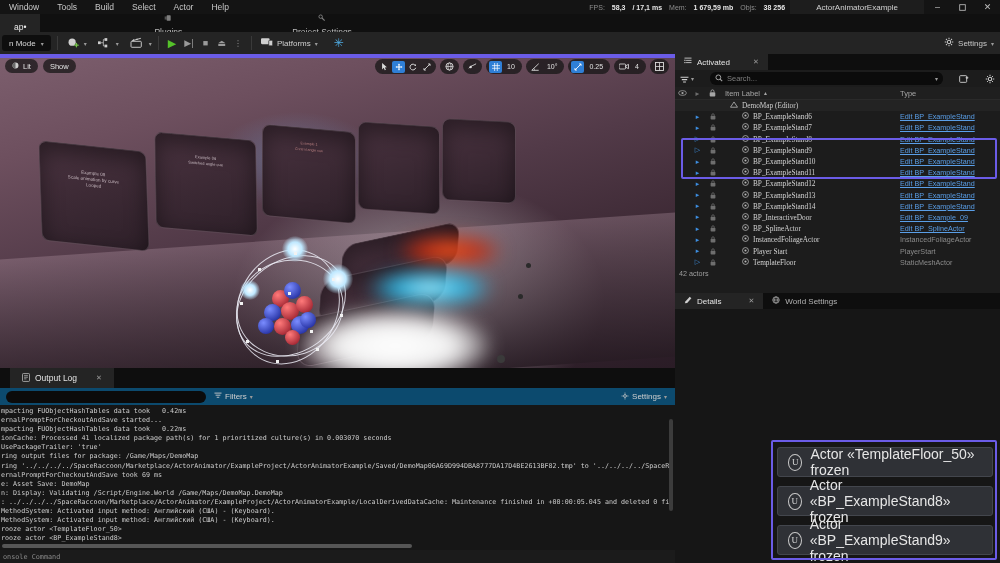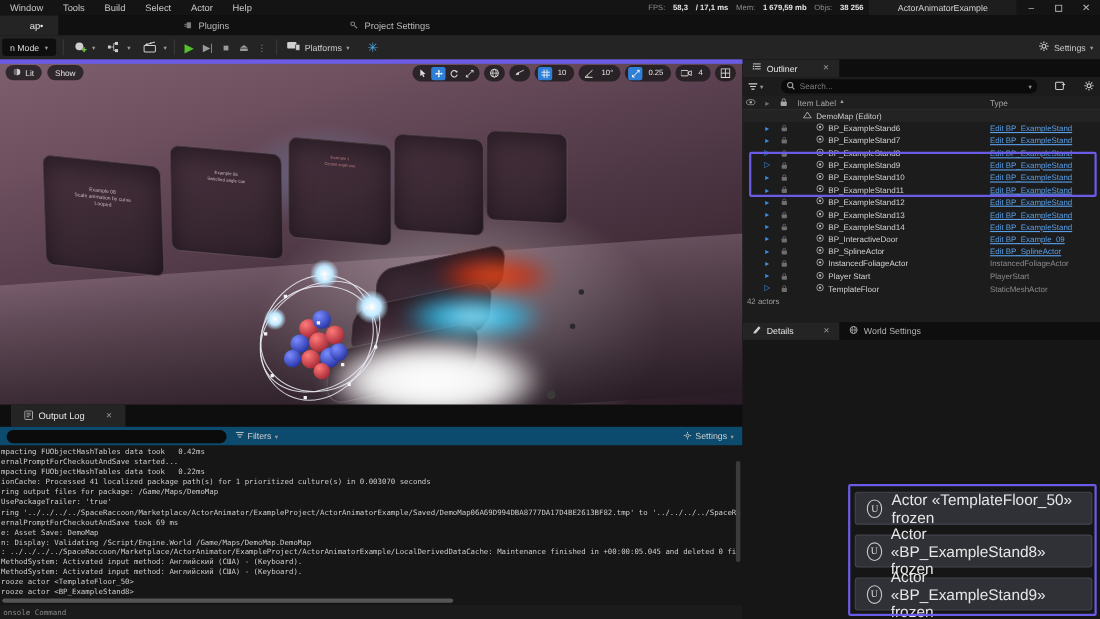--- a/index.html
+++ b/index.html
@@ -20,21 +20,21 @@
     display:flex; align-items:center; justify-content:center;
     background:#1d1d1d; padding:0 26px; font-size:8px; color:#d2d2d2; }
   .winbtns { position:absolute; right:0; top:0; height:14px; display:flex; }
   .winbtns div { width:25px; height:14px; display:flex; align-items:center;
     justify-content:center; color:#bdbdbd; font-size:9px; }
 
   
   .tabrow { position:absolute; left:0; top:14px; width:1000px; height:18px;
     background:#101010; display:flex; align-items:stretch; }
   .tab { display:flex; align-items:center; gap:5px; padding:0 14px;
-    font-size:8.5px; color:#b9b9b9; }
+    font-size:8.5px; color:#b9b9b9;flex-direction:column; }
   .tab.active { background:#242424; color:#e8e8e8; }
   .tab .ic { width:8px; height:8px; display:inline-block; opacity:.8; }
 
   
   .toolbar { position:absolute; left:0; top:32px; width:1000px; height:22px;
     background:#242424; display:flex; align-items:center; }
   .modebtn { height:16px; background:#0e0e0e; border-radius:3px; color:#d8d8d8;
     font-size:8px; display:flex; align-items:center; padding:0 7px; gap:5px;
     margin-left:2px;}
   .tsep { width:1px; height:14px; background:#3a3a3a; margin:0 6px; }
@@ -117,21 +117,21 @@
     display:flex; align-items:center; padding:0 5px; gap:4px;
     color:#7e7e7e; font-size:7.5px; }
   .ohead { height:13px; background:#1f1f1f; display:flex; align-items:center;
     color:#a6a6a6; font-size:7.5px; border-bottom:1px solid #2a2a2a; }
   .ohead .c { display:flex; align-items:center; }
   .orow { height:11.2px; display:flex; align-items:center; font-size:7.3px;
     color:#d3d3d3; position:relative; }
   .orow .eye, .orow .arr, .orow .lock { width:15px; display:flex;
     justify-content:center; color:#6e6e6e; font-size:7px; }
   .orow .arr { color:#3d8ee0; }
-  .orow .lbl { flex:1; display:flex; gap:4px; padding-left:22px; }
+  .orow .lbl { flex:1; display:flex; gap:4px; padding-left:22px;font-family:Liberation Serif, serif; }
   .orow .typ { width:100px; color:#8b8b8b; font-size:7.2px; }
   .orow .typ.link { color:#5a9fe8; text-decoration:underline; }
   .orow.world .lbl { padding-left:32px; color:#cdcdcd; }
   .orow.world { background:#232323; }
   .actorcount { height:12px; background:#1c1c1c; display:flex; align-items:center;
     padding-left:4px; color:#9d9d9d; font-size:7.2px; }
 
   .hl-outliner { position:absolute; left:681px; top:138px; width:316px; height:41px;
     border:2.5px solid #6b5ce7; border-radius:2px; pointer-events:none; z-index:9; }
 
@@ -507,22 +507,22 @@
         <span>Settings</span>
         <span class="caret">▾</span>
       </div>
     </div>
     <div class="logbody">
       <div id="log-lines">
           <div class="logline">mpacting FUObjectHashTables data took   0.42ms</div>
           <div class="logline">ernalPromptForCheckoutAndSave started...</div>
           <div class="logline">mpacting FUObjectHashTables data took   0.22ms</div>
           <div class="logline">ionCache: Processed 41 localized package path(s) for 1 prioritized culture(s) in 0.003070 seconds</div>
+          <div class="logline">UsePackageTrailer: 'true'</div>
           <div class="logline">ring output files for package: /Game/Maps/DemoMap</div>
-          <div class="logline">UsePackageTrailer: 'true'</div>
           <div class="logline">ring '../../../../SpaceRaccoon/Marketplace/ActorAnimator/ExampleProject/ActorAnimatorExample/Saved/DemoMap06A69D994DBA8777DA17D4BE2613BF82.tmp' to '../../../../SpaceRa</div>
           <div class="logline">ernalPromptForCheckoutAndSave took 69 ms</div>
           <div class="logline">e: Asset Save: DemoMap</div>
           <div class="logline">n: Display: Validating /Script/Engine.World /Game/Maps/DemoMap.DemoMap</div>
           <div class="logline">: ../../../../SpaceRaccoon/Marketplace/ActorAnimator/ExampleProject/ActorAnimatorExample/LocalDerivedDataCache: Maintenance finished in +00:00:05.045 and deleted 0 fi</div>
           <div class="logline">MethodSystem: Activated input method: Английский (США) - (Keyboard).</div>
           <div class="logline">MethodSystem: Activated input method: Английский (США) - (Keyboard).</div>
           <div class="logline">rooze actor &lt;TemplateFloor_50&gt;</div>
           <div class="logline">rooze actor &lt;BP_ExampleStand8&gt;</div>
         </div>
@@ -536,21 +536,21 @@
 
   <div class="outliner">
     <div class="otabs">
       <div class="otab">
         <span>
           <svg width="8" height="8" viewBox="0 0 10 10">
               <path d="M.6 1.4h8.8M2.6 4.2h6.8M2.6 7h6.8" stroke="#cfcfcf" stroke-width="1.1"></path>
               <rect x=".4" y="3.4" width="1.5" height="1.5" fill="#cfcfcf"></rect>
               <rect x=".4" y="6.2" width="1.5" height="1.5" fill="#cfcfcf"></rect>
             </svg></span>
-        <span>Outliner</span>
+        <span>Activated</span>
         <span style="color:#9a9a9a;font-size:7px;margin-left:18px">✕</span>
       </div>
     </div>
     <div class="otools">
       <div style="display:flex;align-items:center;gap:2px">
         <span>
           <svg width="9" height="8" viewBox="0 0 10 8">
               <path d="M.6 1h8.8M2 3.6h6M3.4 6.2h3.2" stroke="#cfcfcf" stroke-width="1.2"></path>
             </svg></span>
         <span class="caret">▾</span>

